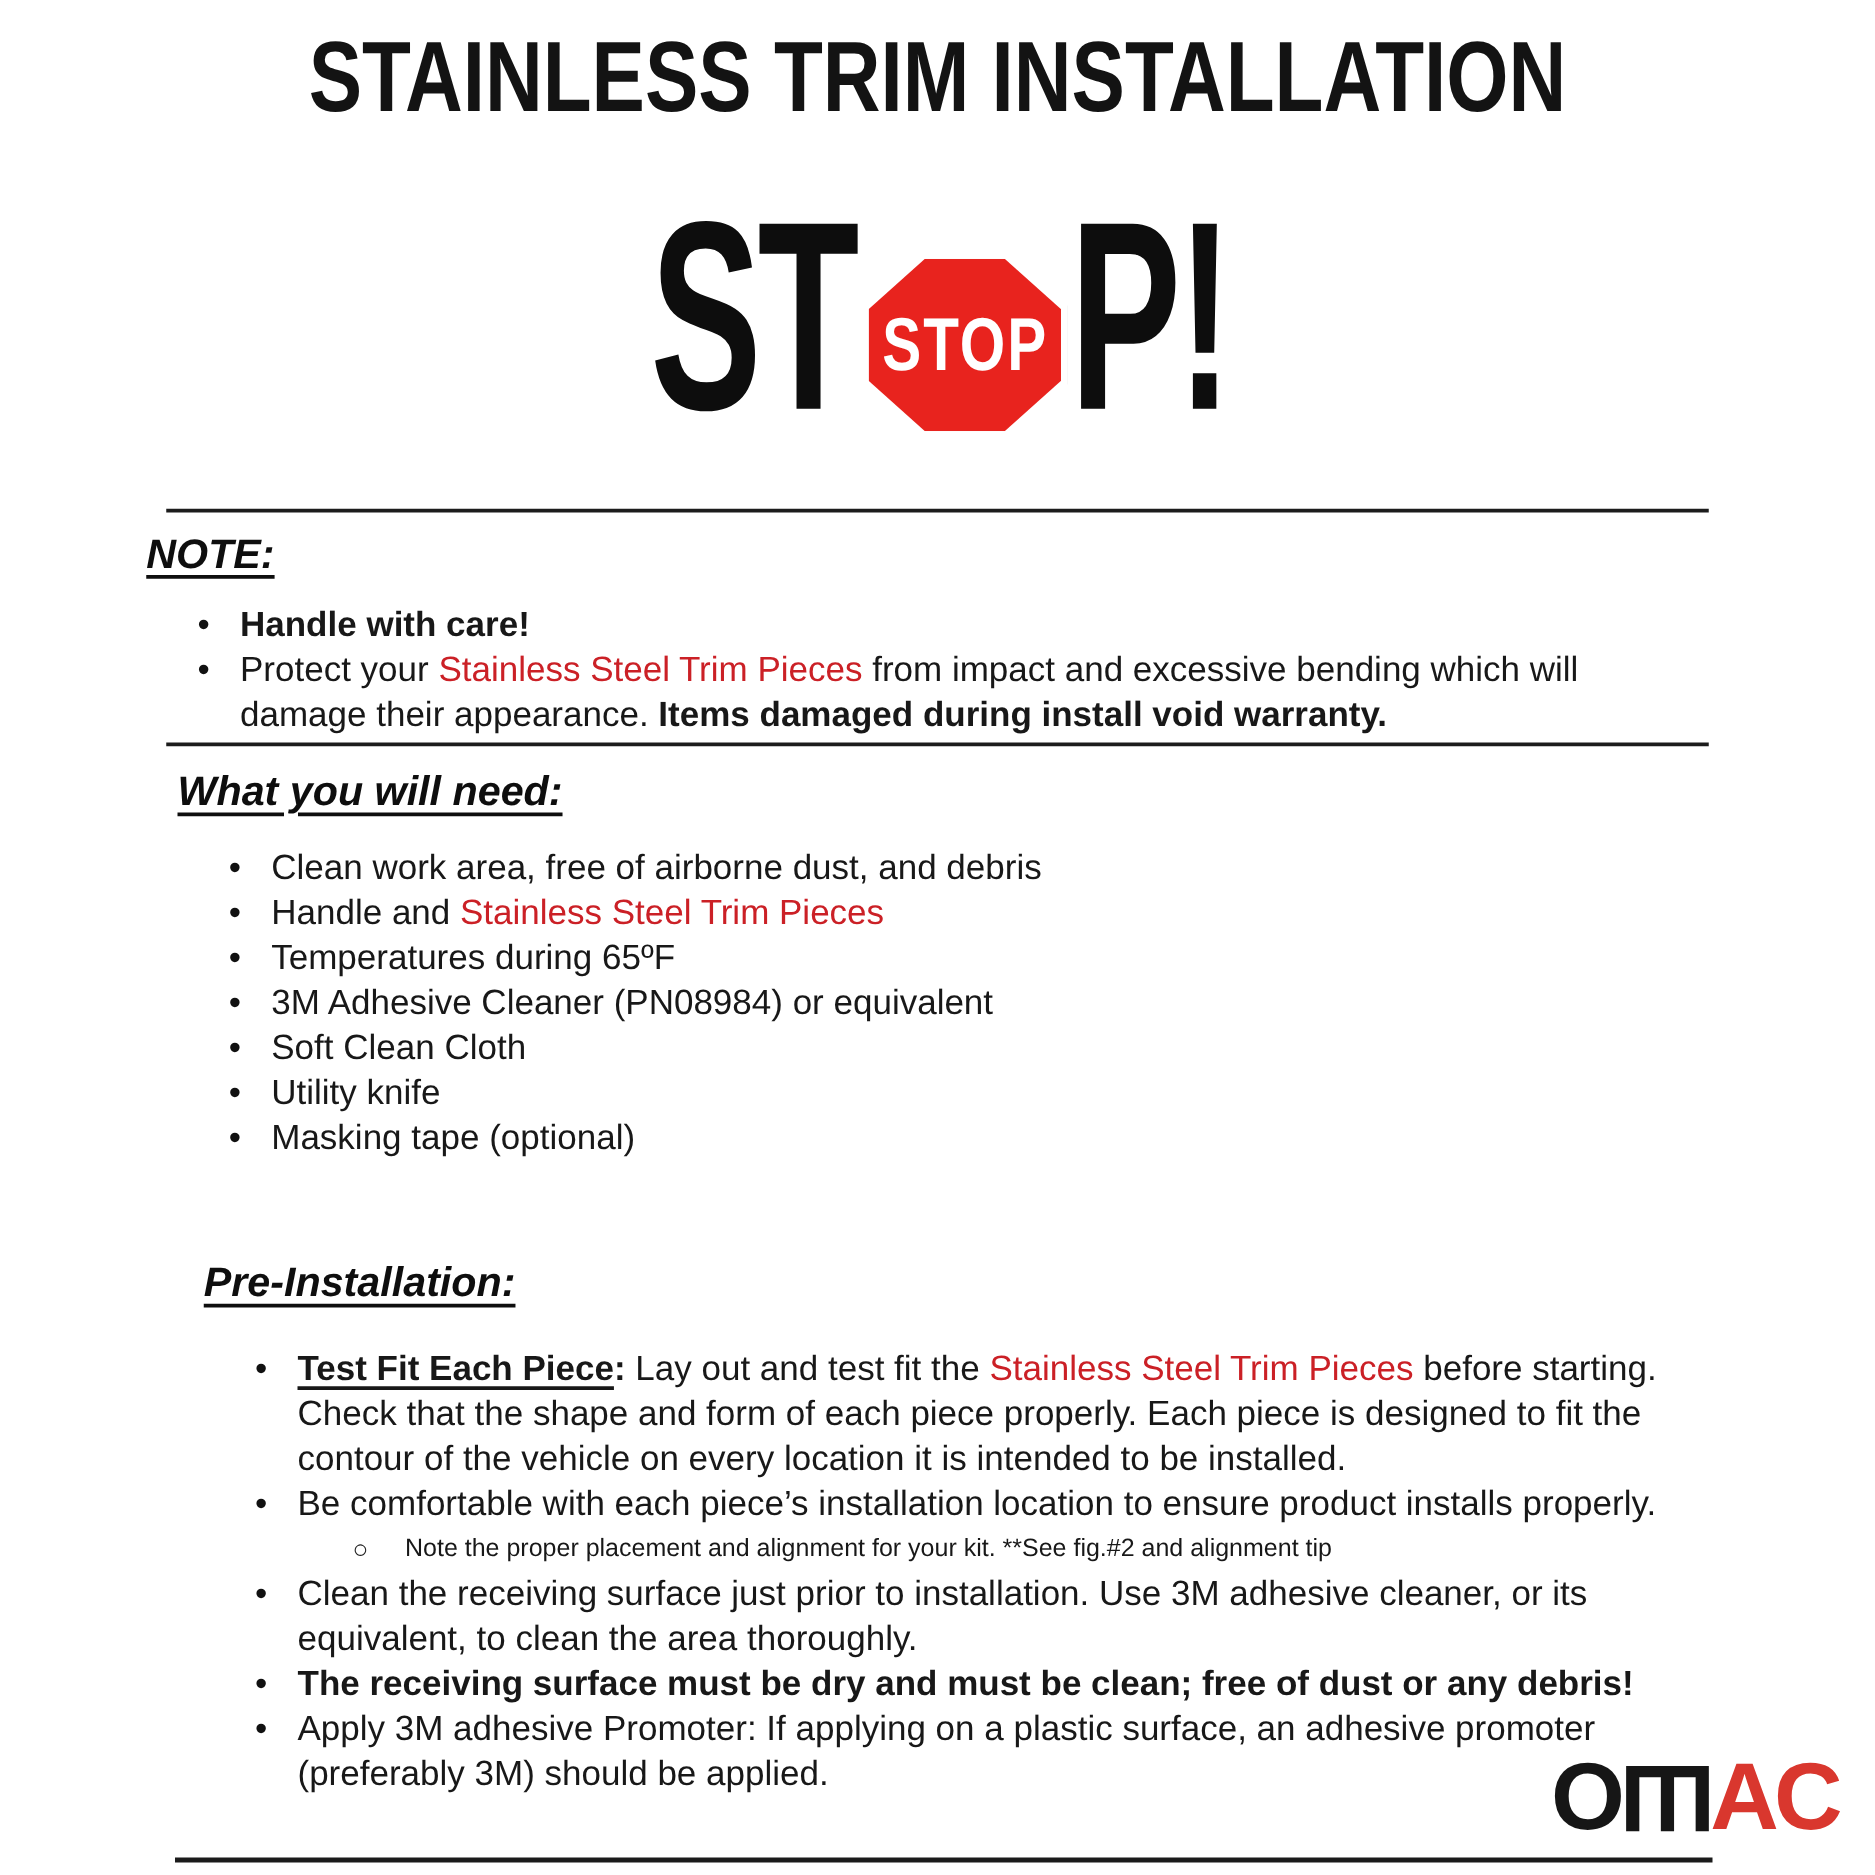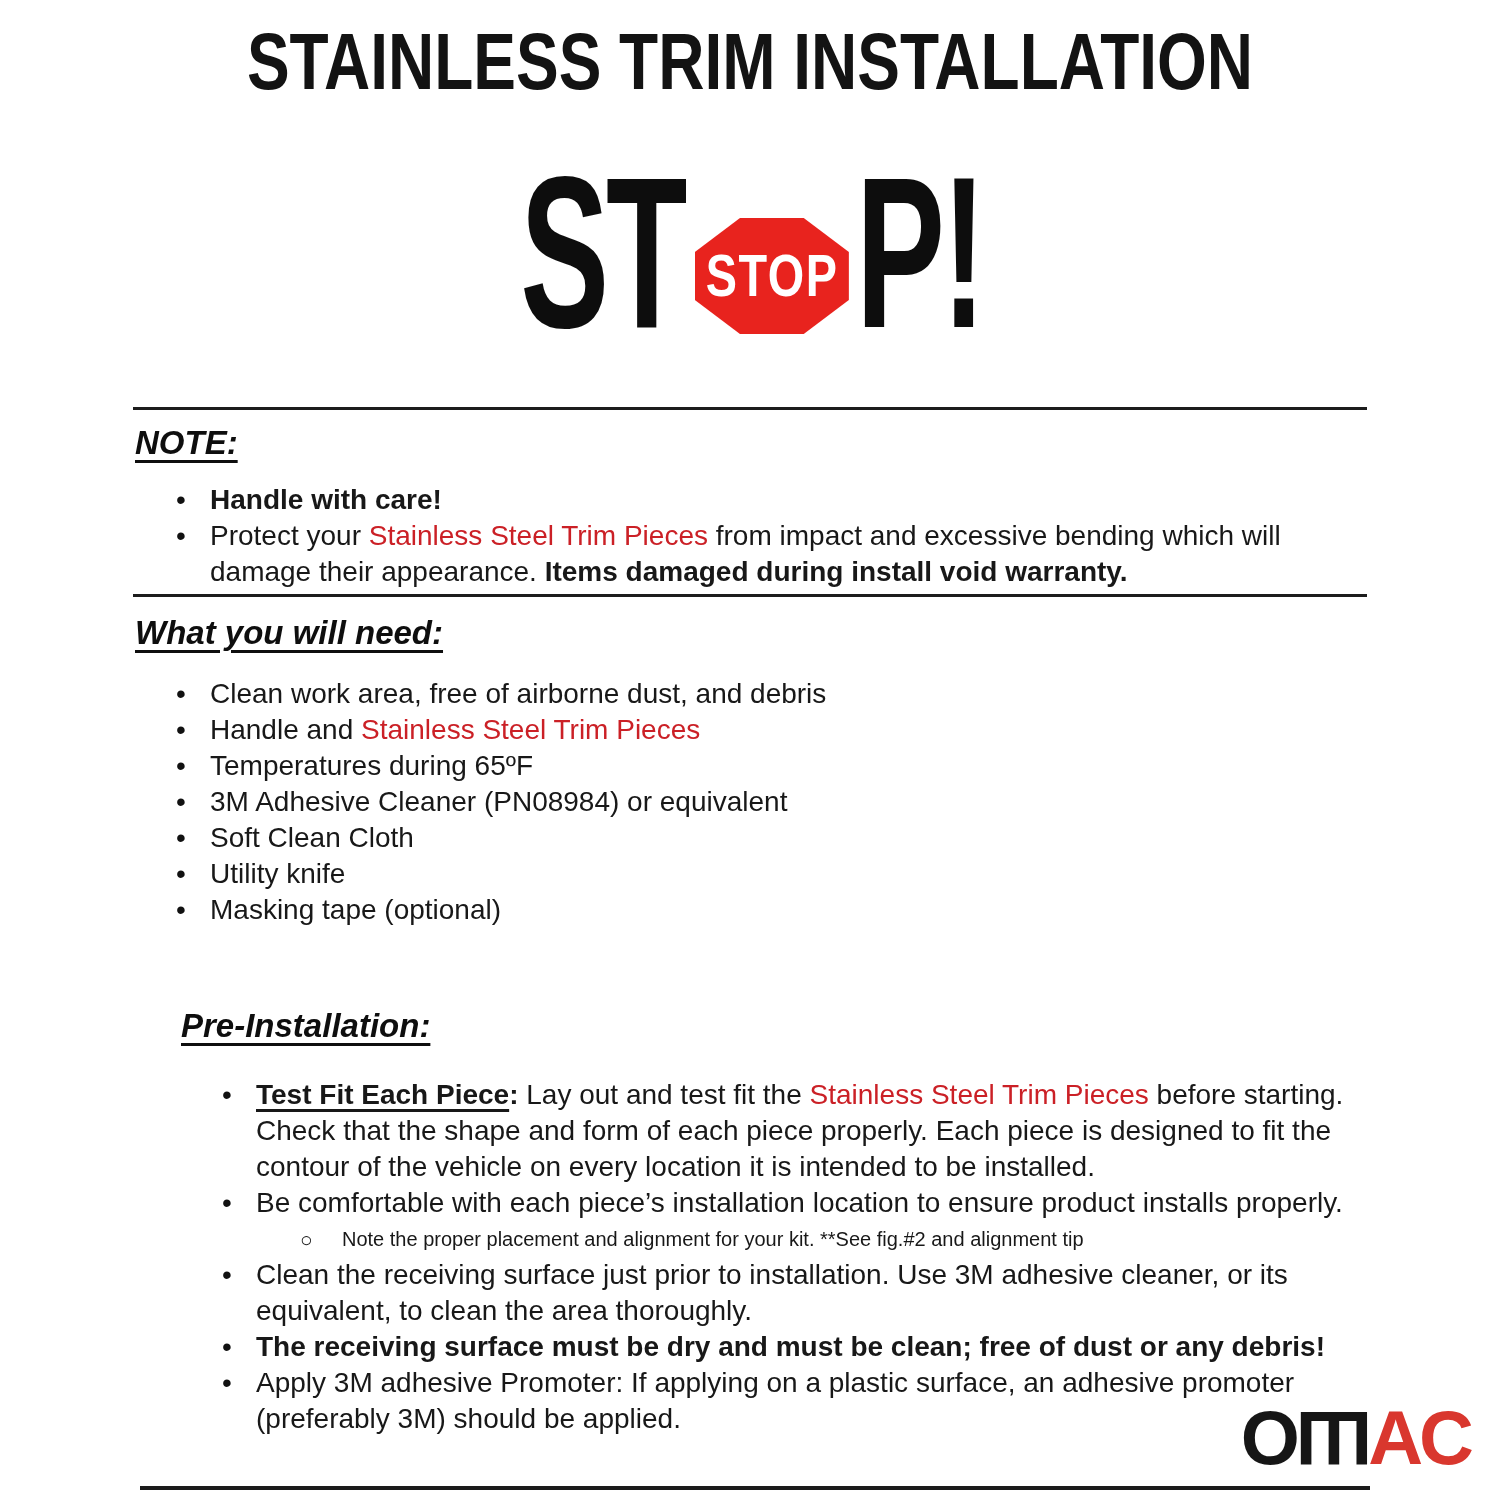--- a/index.html
+++ b/index.html
@@ -44,39 +44,39 @@
   .stop-letter.left{margin:0 -45px;}
   .stop-letter.right{margin:0 -37px;}
   .oct-outer{
     width:164px;height:152px;margin-top:55px;
     background:#ffffff;
     clip-path:polygon(29.3% 0%,70.7% 0%,100% 29.3%,100% 70.7%,70.7% 100%,29.3% 100%,0% 70.7%,0% 29.3%);
     display:flex;align-items:center;justify-content:center;
     filter:drop-shadow(6px 7px 2px rgba(110,110,110,0.55));
   }
   .oct-inner{
-    width:154px;height:116px;
+    width:154px;height:138px;
     background:var(--sign-red);
     clip-path:polygon(29.3% 0%,70.7% 0%,100% 29.3%,100% 70.7%,70.7% 100%,29.3% 100%,0% 70.7%,0% 29.3%);
     display:flex;align-items:center;justify-content:center;
   }
   .oct-label{
     color:#ffffff;font-size:60px;font-weight:bold;letter-spacing:2px;
     transform:scaleX(0.78);
     line-height:1;
   }
   
   .rule{position:absolute;left:133px;right:133px;height:3px;background:#1c1c1c;}
   .rule-1{top:407px;}
   .rule-2{top:594px;}
   .rule-bottom{top:1486px;height:4px;left:140px;right:130px;background:#1b1b1b;}
   
-  .section{position:absolute;left:135px;width:1240px;}
+  .section{position:absolute;left:117px;width:1240px;}
   .sec-note{top:420px;}
-  .sec-need{top:610px;}
+  .sec-need{top:610px;margin-left:25px;}
   .sec-pre{top:1003px;margin-left:46px;}
   .sec-heading{
     font-size:33px;font-weight:bold;font-style:italic;color:#0e0e0e;
     text-decoration:underline;
     text-decoration-thickness:3px;
     text-underline-offset:6px;
     line-height:46px;
     display:inline-block;
   }
   ul.bullets{list-style:none;}

